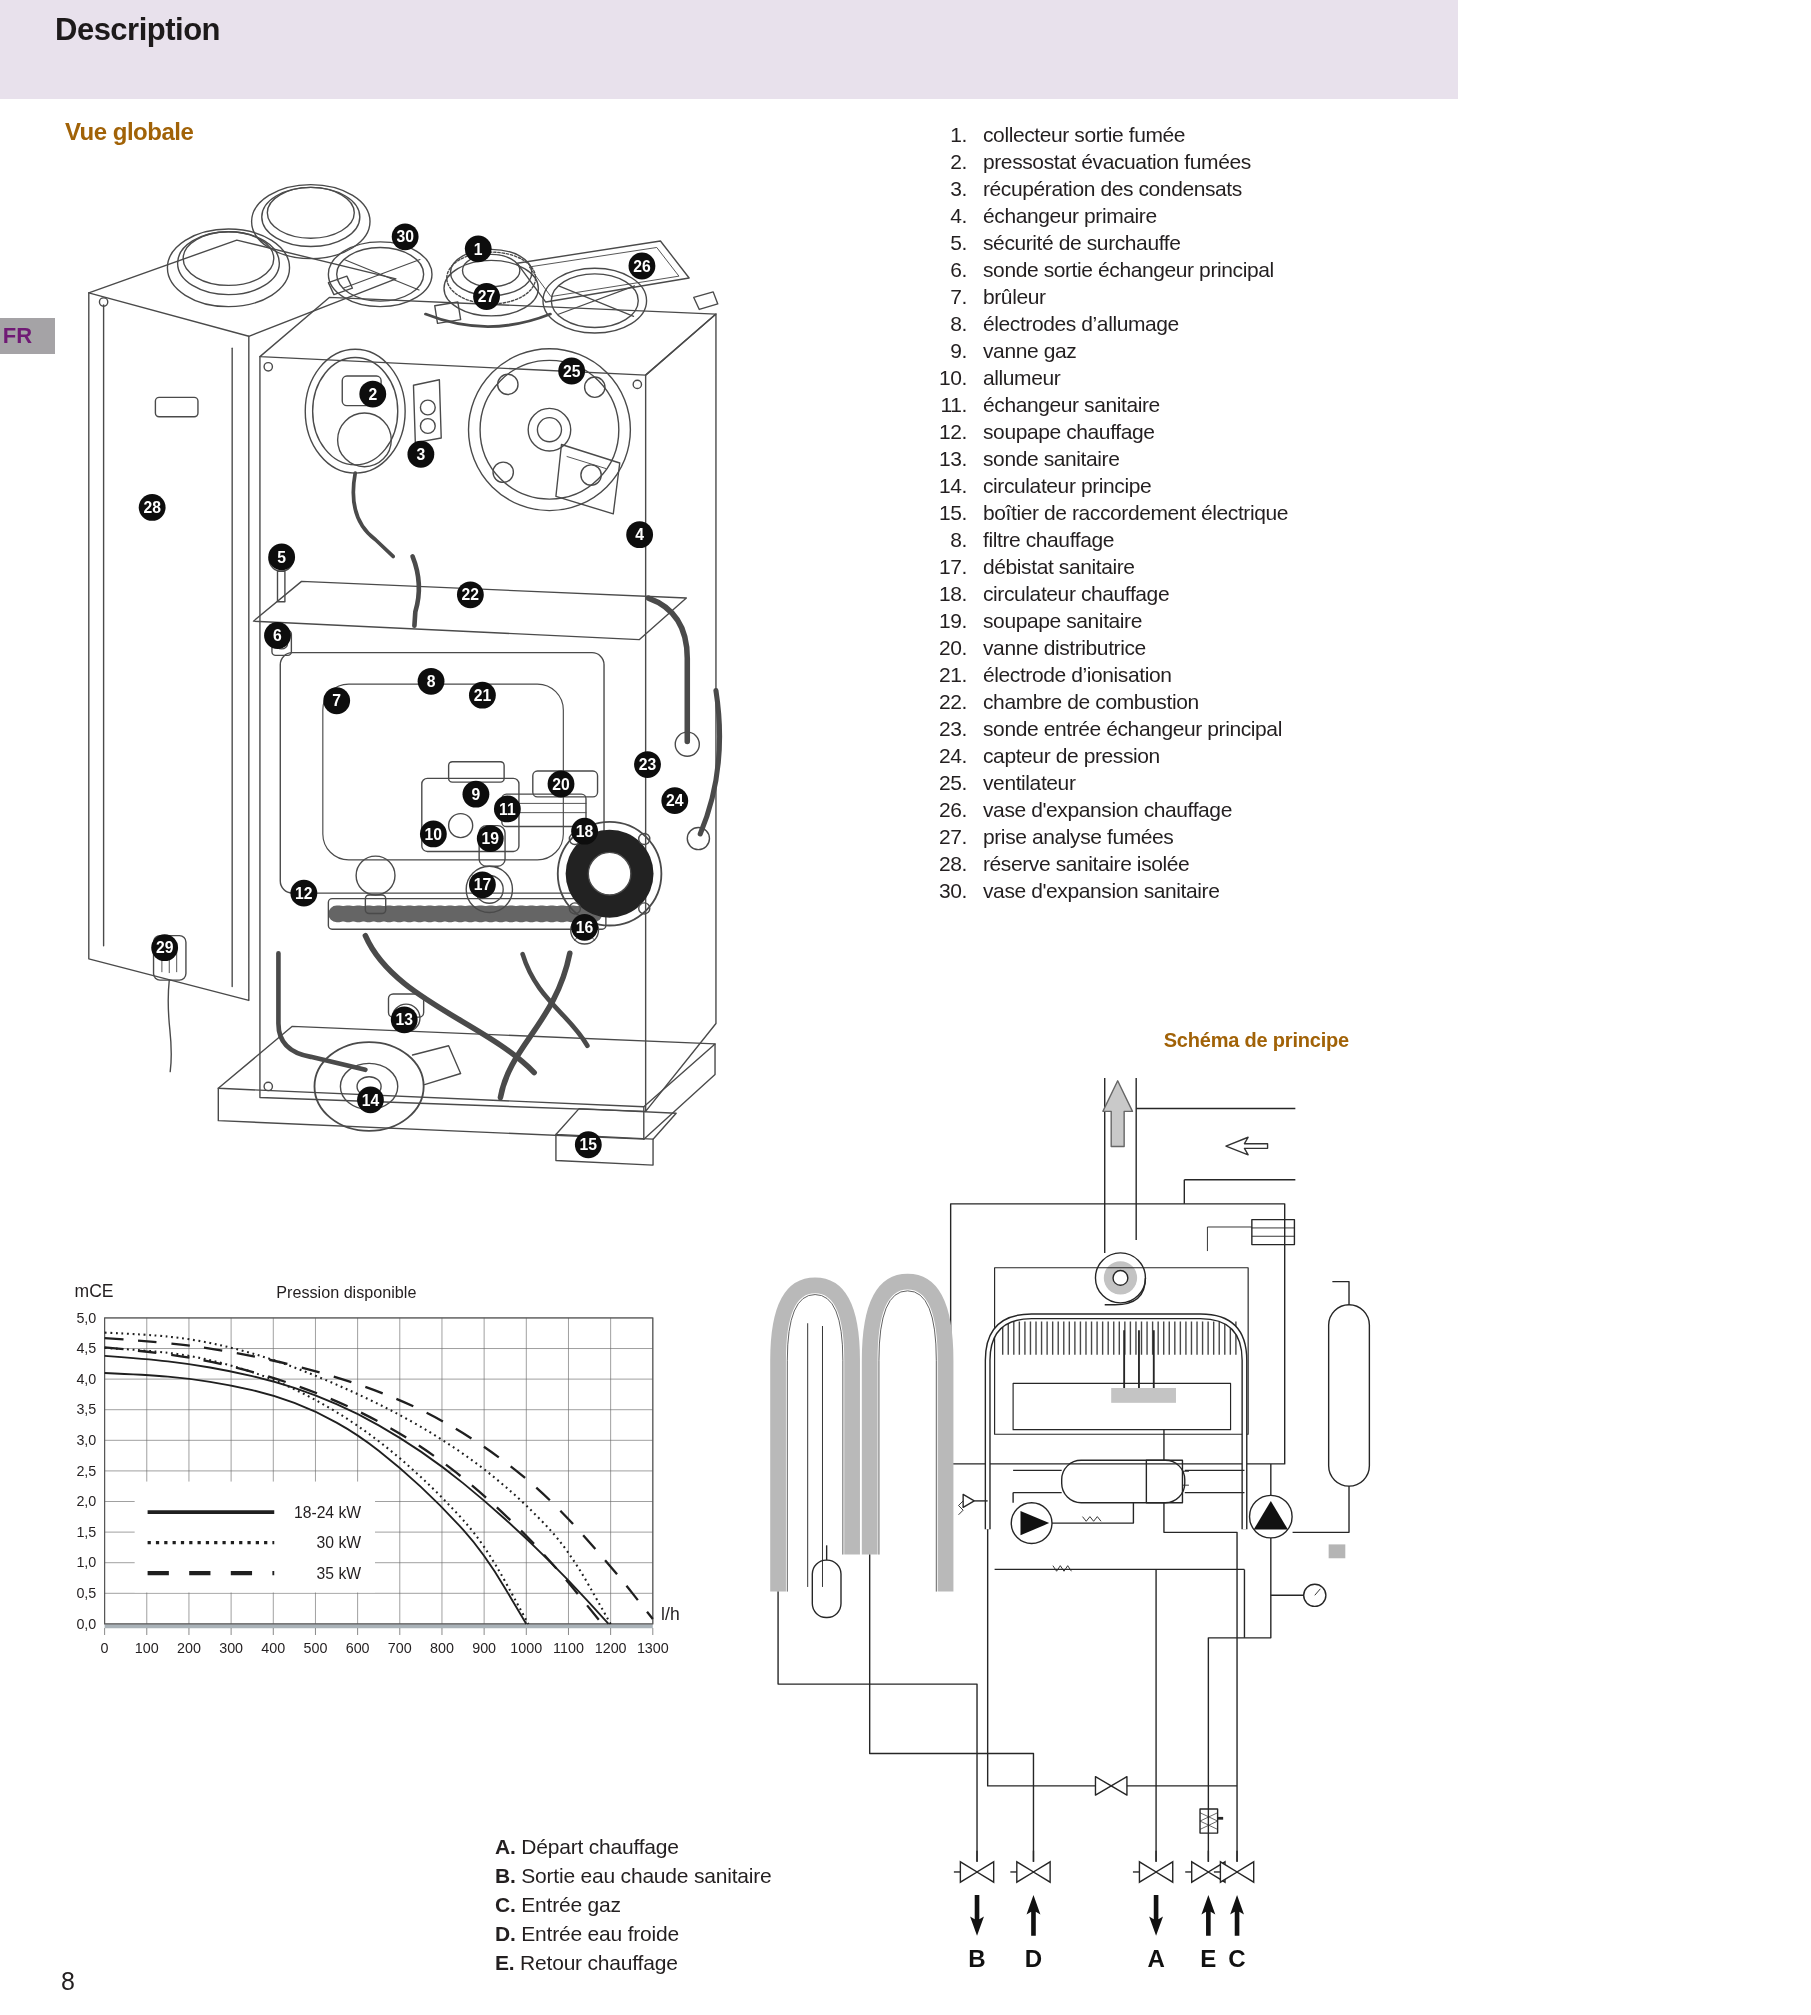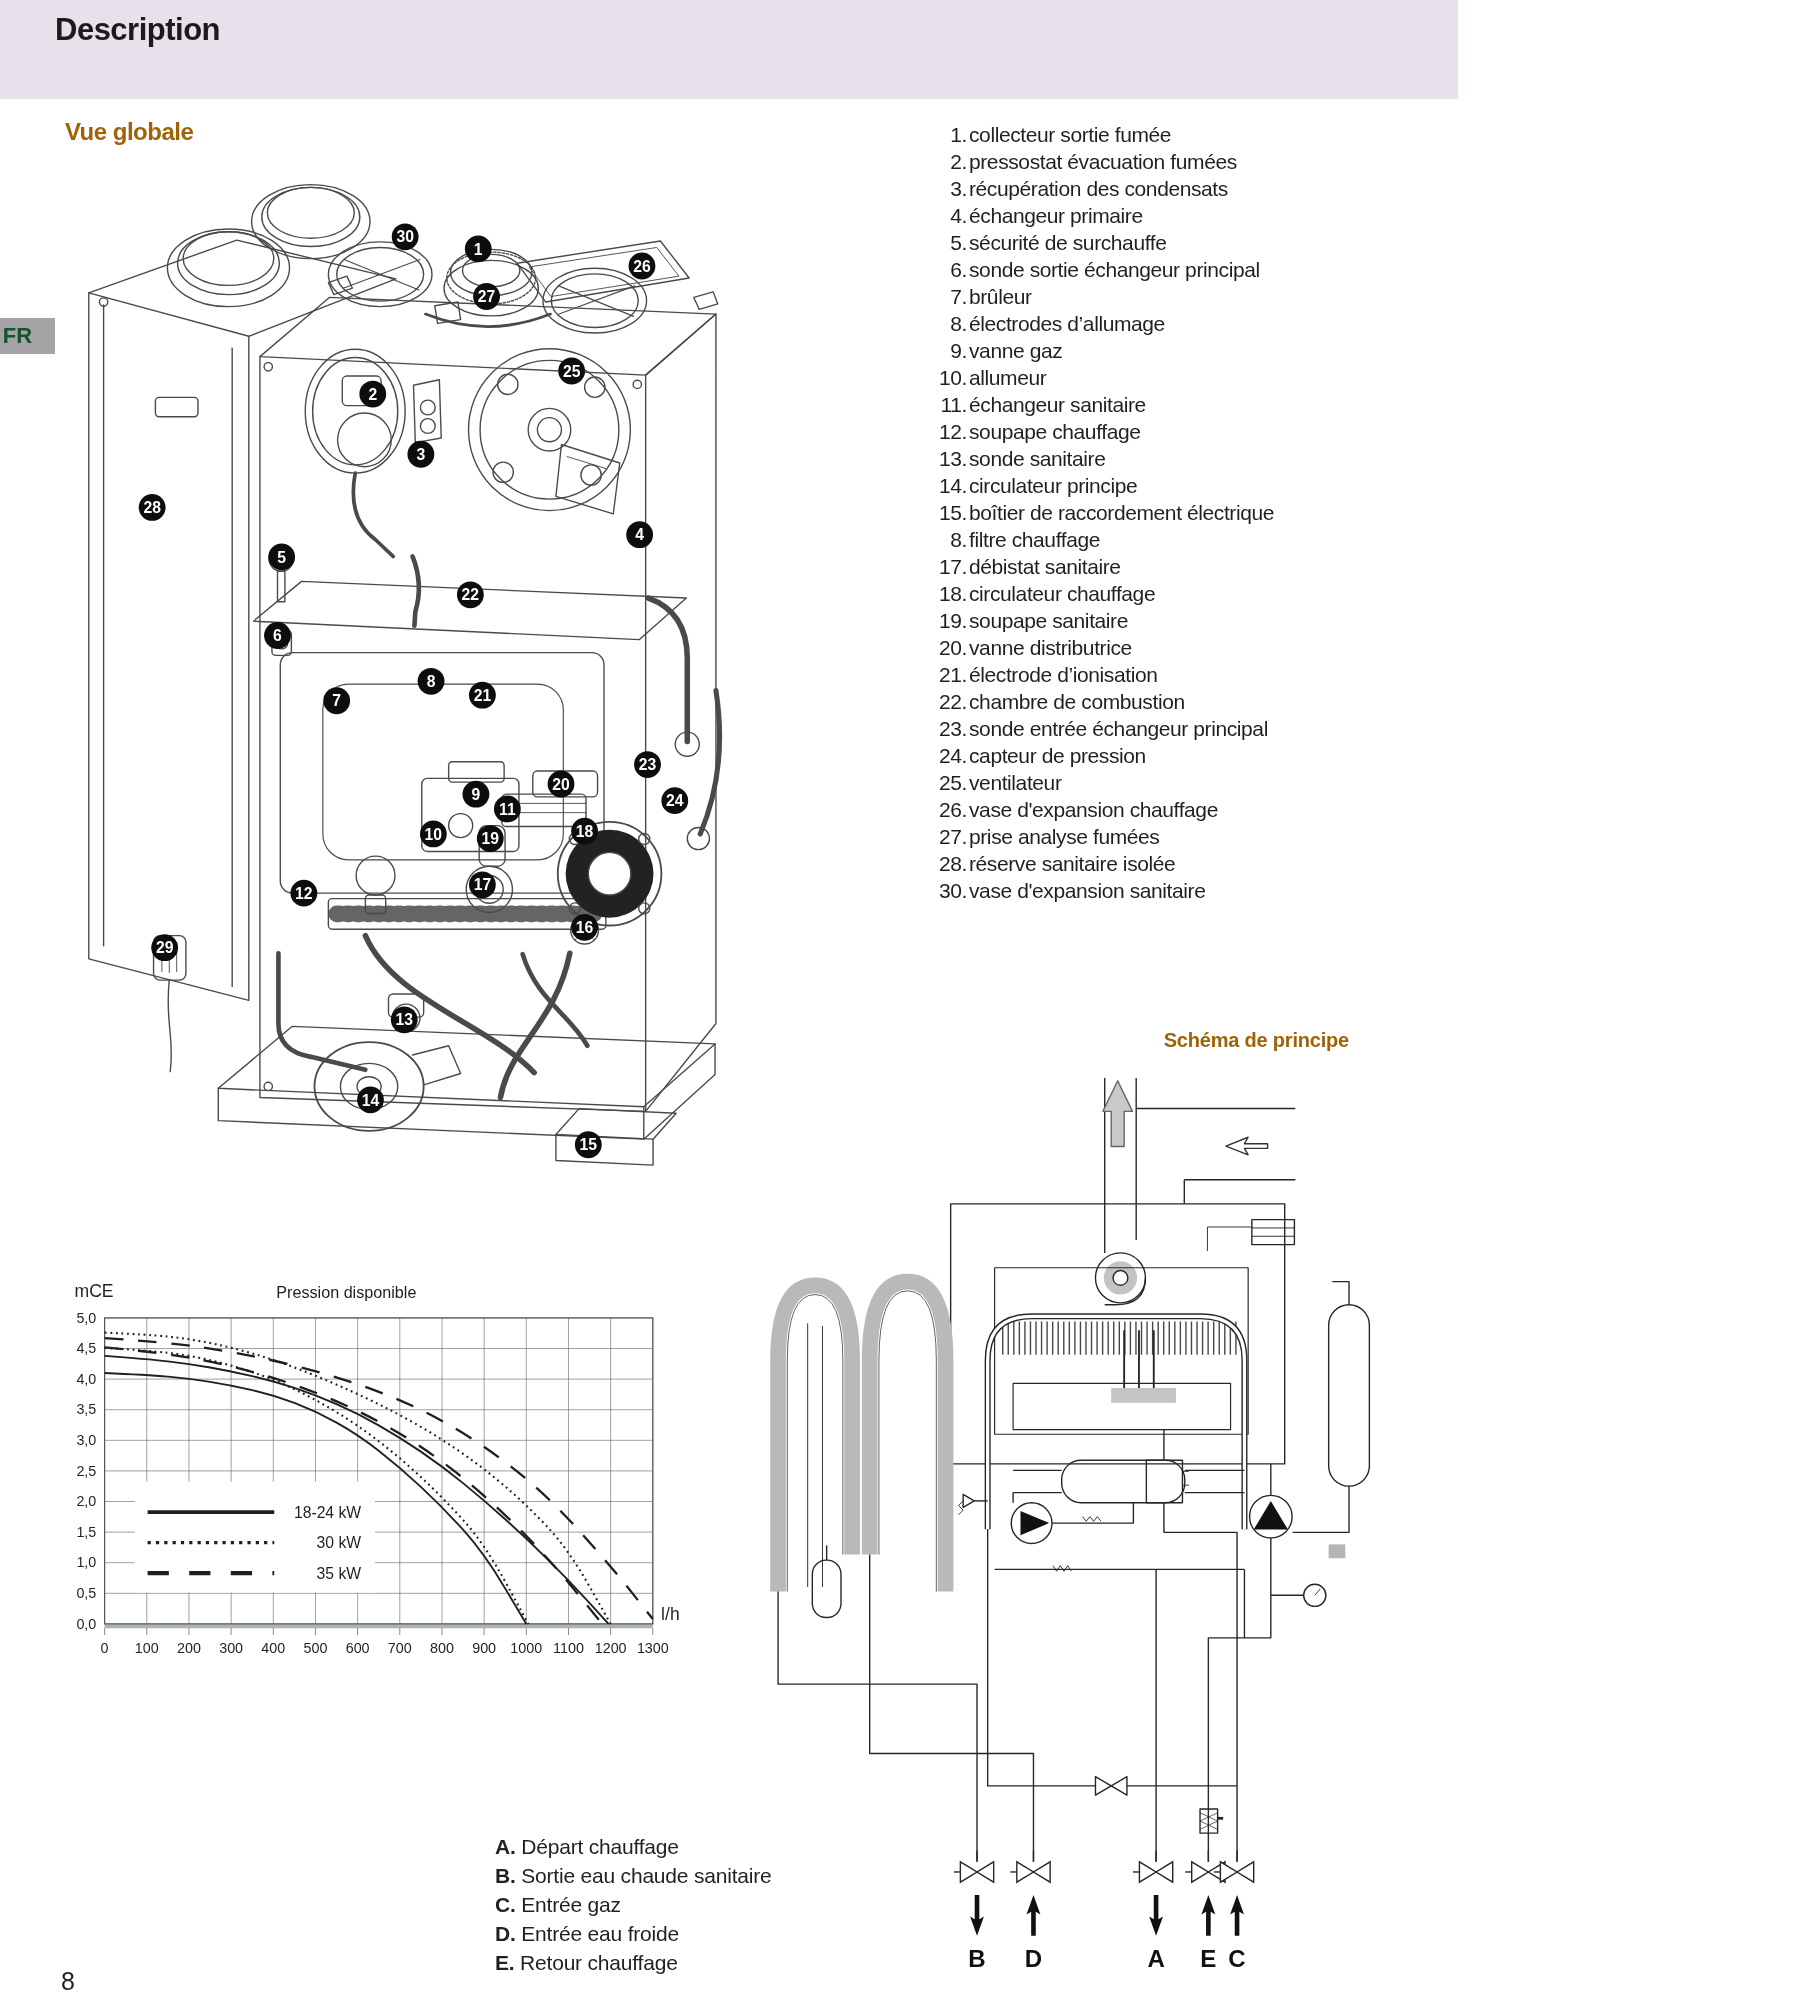--- a/index.html
+++ b/index.html
@@ -1,27 +1,27 @@
 <!DOCTYPE html>
 <html style="font-size:7.4px"><head>
 <meta charset="utf-8">
 <style>
   html,body{margin:0;padding:0;background:#fff;}
   body{font-family:"Liberation Sans", sans-serif; color:#231f20;}
   .page{position:relative;width:1477px;height:2015px;background:#ffffff;overflow:hidden;}
   .header-band{position:absolute;left:0;top:0;width:1458px;height:99px;background:#e8e1ec;}
   .header-title{position:absolute;left:55px;top:12px;font-size:31px;font-weight:bold;letter-spacing:-0.5px;color:#1d1a1b;}
-  .lang-tab{position:absolute;left:0;top:318px;width:55px;height:36px;background:#a5a3a6;color:#14532d;font-size:22px;font-weight:bold;line-height:36px;padding-left:2.8px;box-sizing:border-box;}
+  .lang-tab{position:absolute;left:0;top:318px;width:55px;height:36px;background:#a5a3a6;color:#701a75;font-size:22px;font-weight:bold;line-height:36px;padding-left:2.8px;box-sizing:border-box;}
   .section-title{position:absolute;font-weight:bold;color:#a16207;}
   #vue-globale-title{left:65px;top:118px;font-size:24px;letter-spacing:-0.5px;}
   #schema-title{left:1071px;top:1029px;width:278px;text-align:right;font-size:20px;letter-spacing:-0.2px;}
   .parts-list{position:absolute;left:899px;top:121px;width:546px;}
   .parts-row{display:flex;height:27px;line-height:27px;font-size:21px;letter-spacing:-0.4px;}
   .parts-row .num{width:68px;text-align:right;flex:none;}
-  .parts-row .lbl{margin-left:2px;white-space:nowrap;}
+  .parts-row .lbl{margin-left:16px;white-space:nowrap;}
   .conn-legend{position:absolute;left:477px;top:1832px;width:416px;}
   .conn-row{height:29px;line-height:29px;font-size:21px;letter-spacing:-0.2px;margin-left:18px;}
   .conn-row .key{font-weight:bold;}
   .page-number{position:absolute;left:61px;top:1967px;font-size:25px;}
   svg{position:absolute;overflow:visible;}
   #boiler-svg{left:69px;top:167px;}
   #chart-svg{left:65px;top:1268px;}
   #schematic-svg{left:717px;top:1064px;}
   text{font-family:"Liberation Sans", sans-serif;}
 </style>

